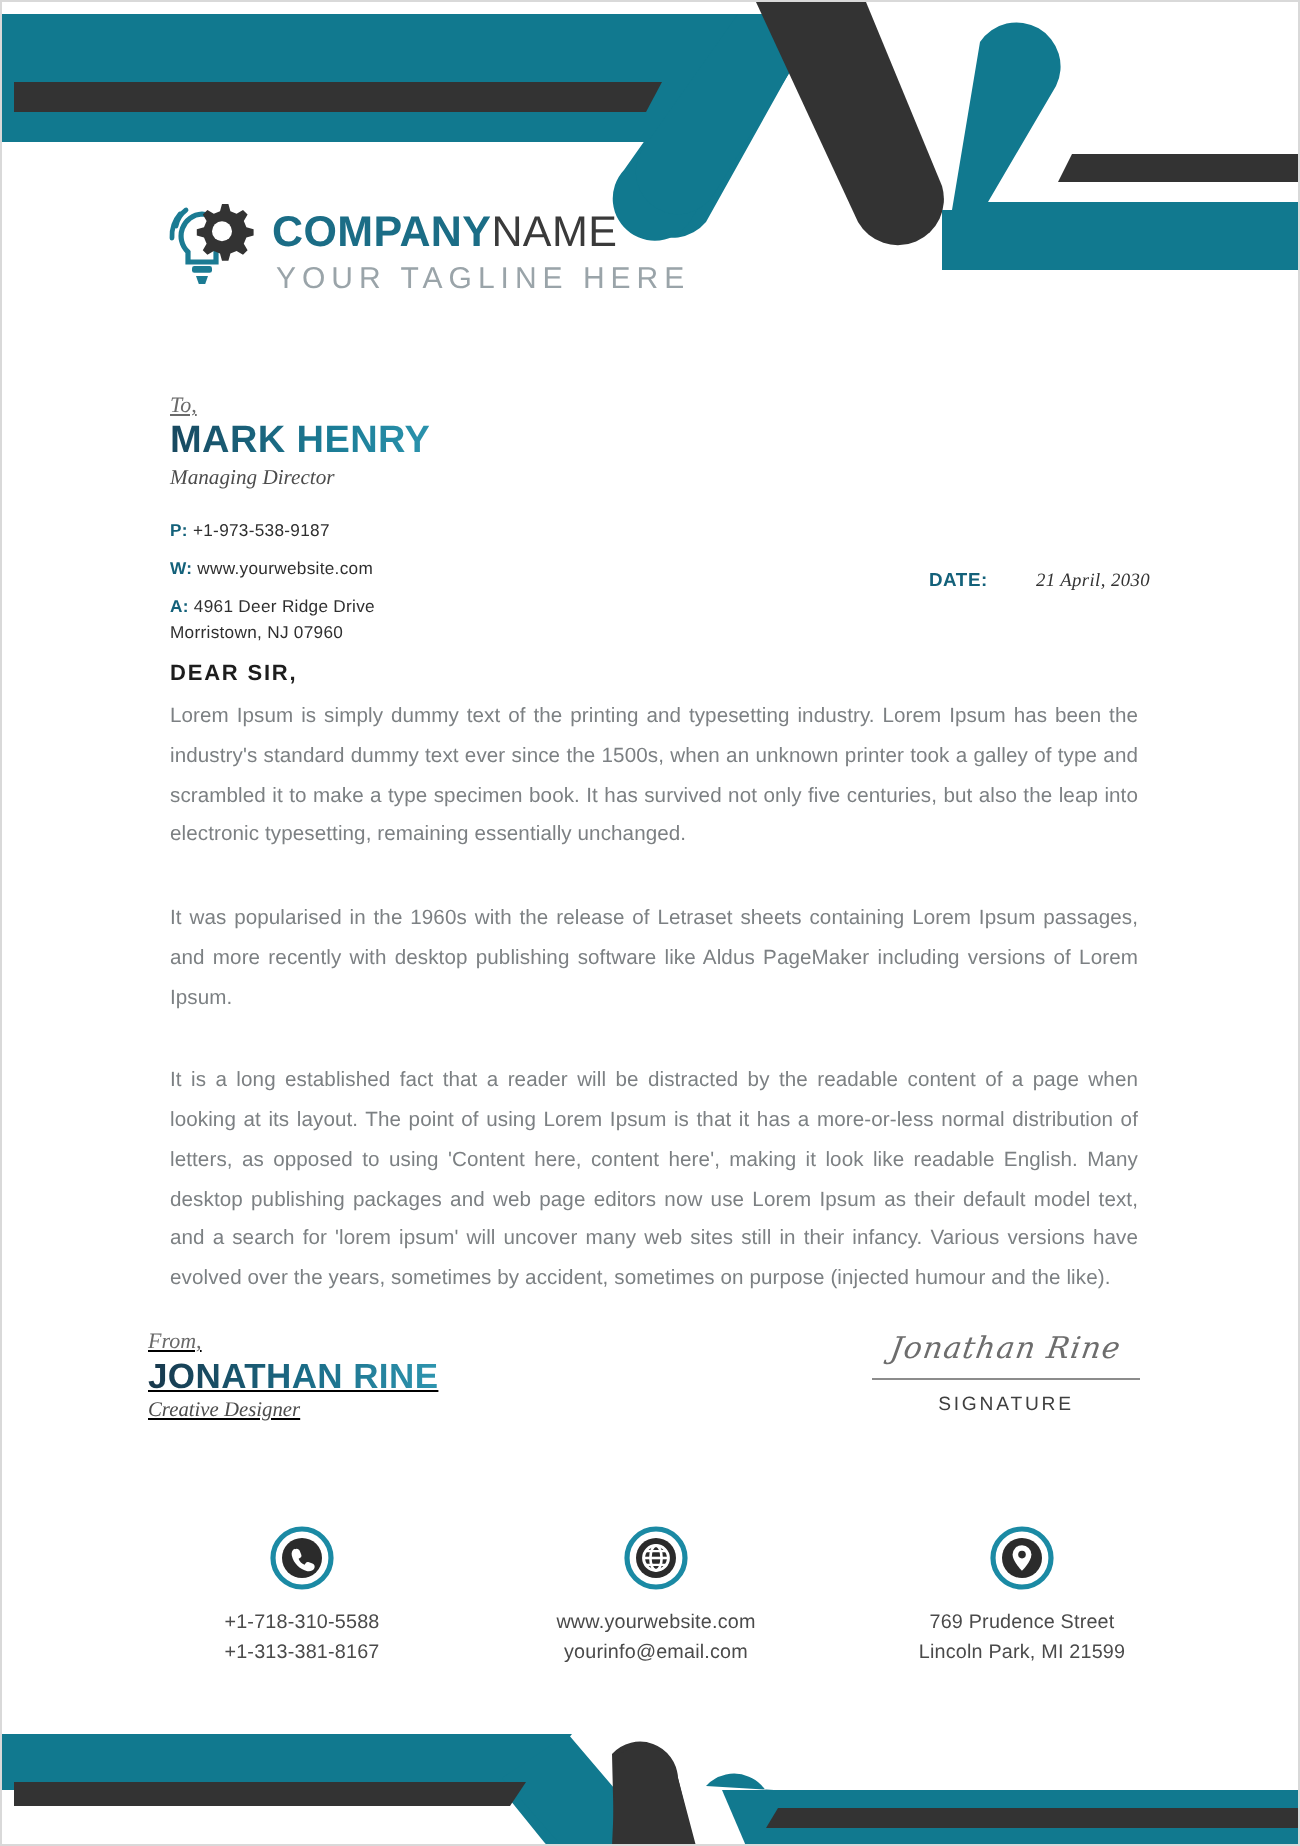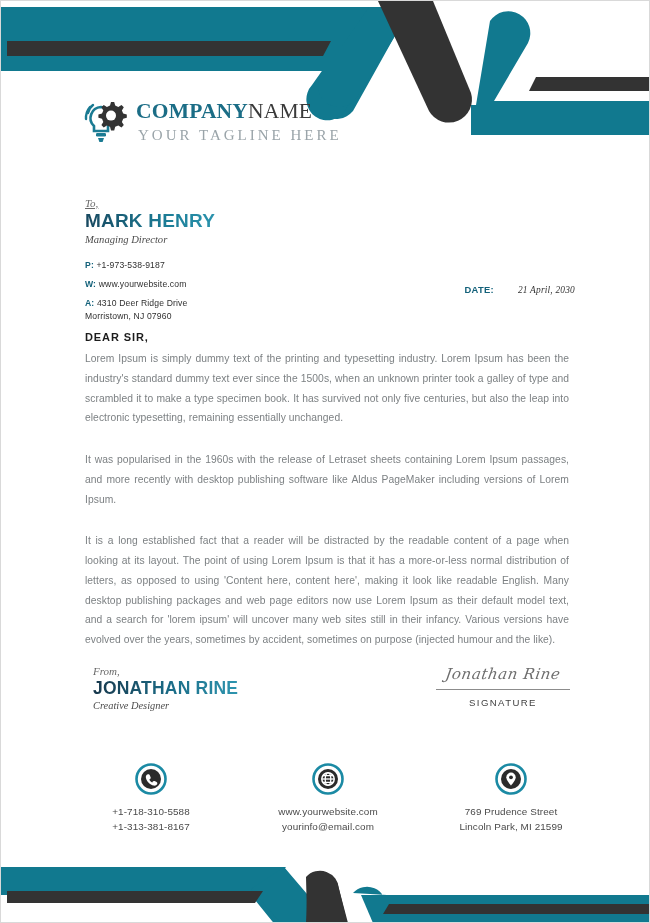--- a/index.html
+++ b/index.html
@@ -17,21 +17,21 @@
     border:1px solid #d9d9d9;
     overflow:hidden;
   }
 
   
   .deco{position:absolute;left:0;top:0;width:650px;height:923px;pointer-events:none;}
 
   
   .logo-block{
     position:absolute;left:78px;top:96px;
-    display:flex;align-items:center;gap:9px;font-family:Liberation Serif, serif;
+    display:flex;align-items:flex-end;gap:9px;
   }
   .logo-mark{width:48px;height:50px;flex:none;}
   .logo-text{display:flex;flex-direction:column;line-height:1;}
   .logo-title{
     font-size:21.5px;font-weight:700;letter-spacing:.2px;white-space:nowrap;
   }
   .logo-title .t-company{color:#1b6d86;}
   .logo-title .t-name{color:#3a3a3a;font-weight:400;}
   .logo-tagline{
     margin-top:5px;margin-left:2px;
@@ -82,21 +82,21 @@
     position:absolute;left:84px;top:348px;width:484px;
   }
   .body-copy p{
     margin:0 0 22px 0;
     font-size:10.3px;line-height:1.92;color:#7c8083;
     text-align:justify;letter-spacing:.05px;
   }
   .body-copy p:last-child{margin-bottom:0;}
 
   
-  .from-block{position:absolute;left:92px;top:664px;}
+  .from-block{position:absolute;left:73px;top:664px;text-decoration:underline;}
   .from-label{
     font-size:11px;font-style:italic;color:#6a6a6a;margin-bottom:2px;
     font-family:"Liberation Serif", serif;
   }
   .from-name{
     font-size:17.5px;font-weight:700;letter-spacing:.2px;line-height:1.08;
     background:linear-gradient(90deg,#17374b 0%,#1b6d88 55%,#2e95af 100%);
     -webkit-background-clip:text;background-clip:text;color:transparent;
     -webkit-text-fill-color:transparent;
   }
@@ -207,21 +207,21 @@
       <div class="cline">
         <span class="ckey">P:</span>
         <span>+1-973-538-9187</span>
       </div>
       <div class="cline">
         <span class="ckey">W:</span>
         <span>www.yourwebsite.com</span>
       </div>
       <div class="cline addr">
         <span class="ckey">A:</span>
-        <span>4310 Deer Ridge Drive</span><br>
+        <span>4961 Deer Ridge Drive</span><br>
         <span>Morristown, NJ 07960</span>
       </div>
     </div>
   </div>
 
   <div class="date-row">
     <span class="date-label">DATE:</span>
     <span class="date-value">21 April, 2030</span>
   </div>
 

